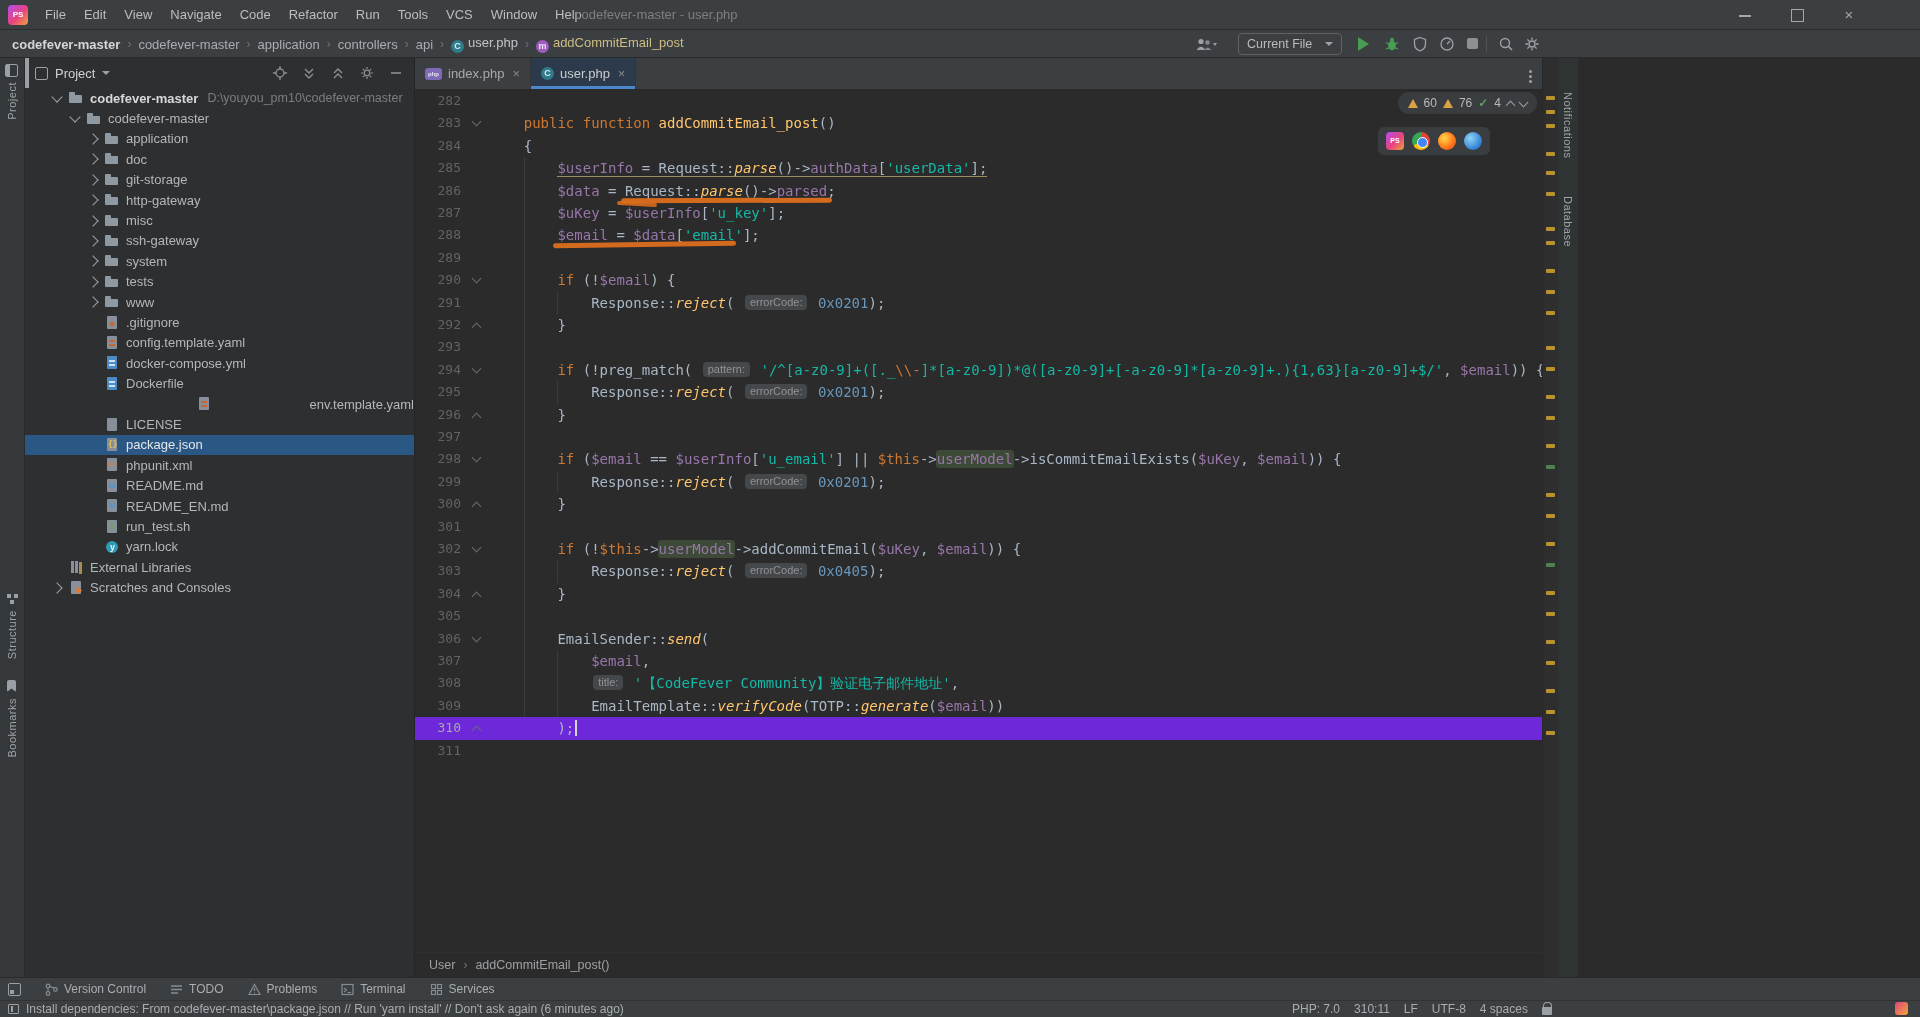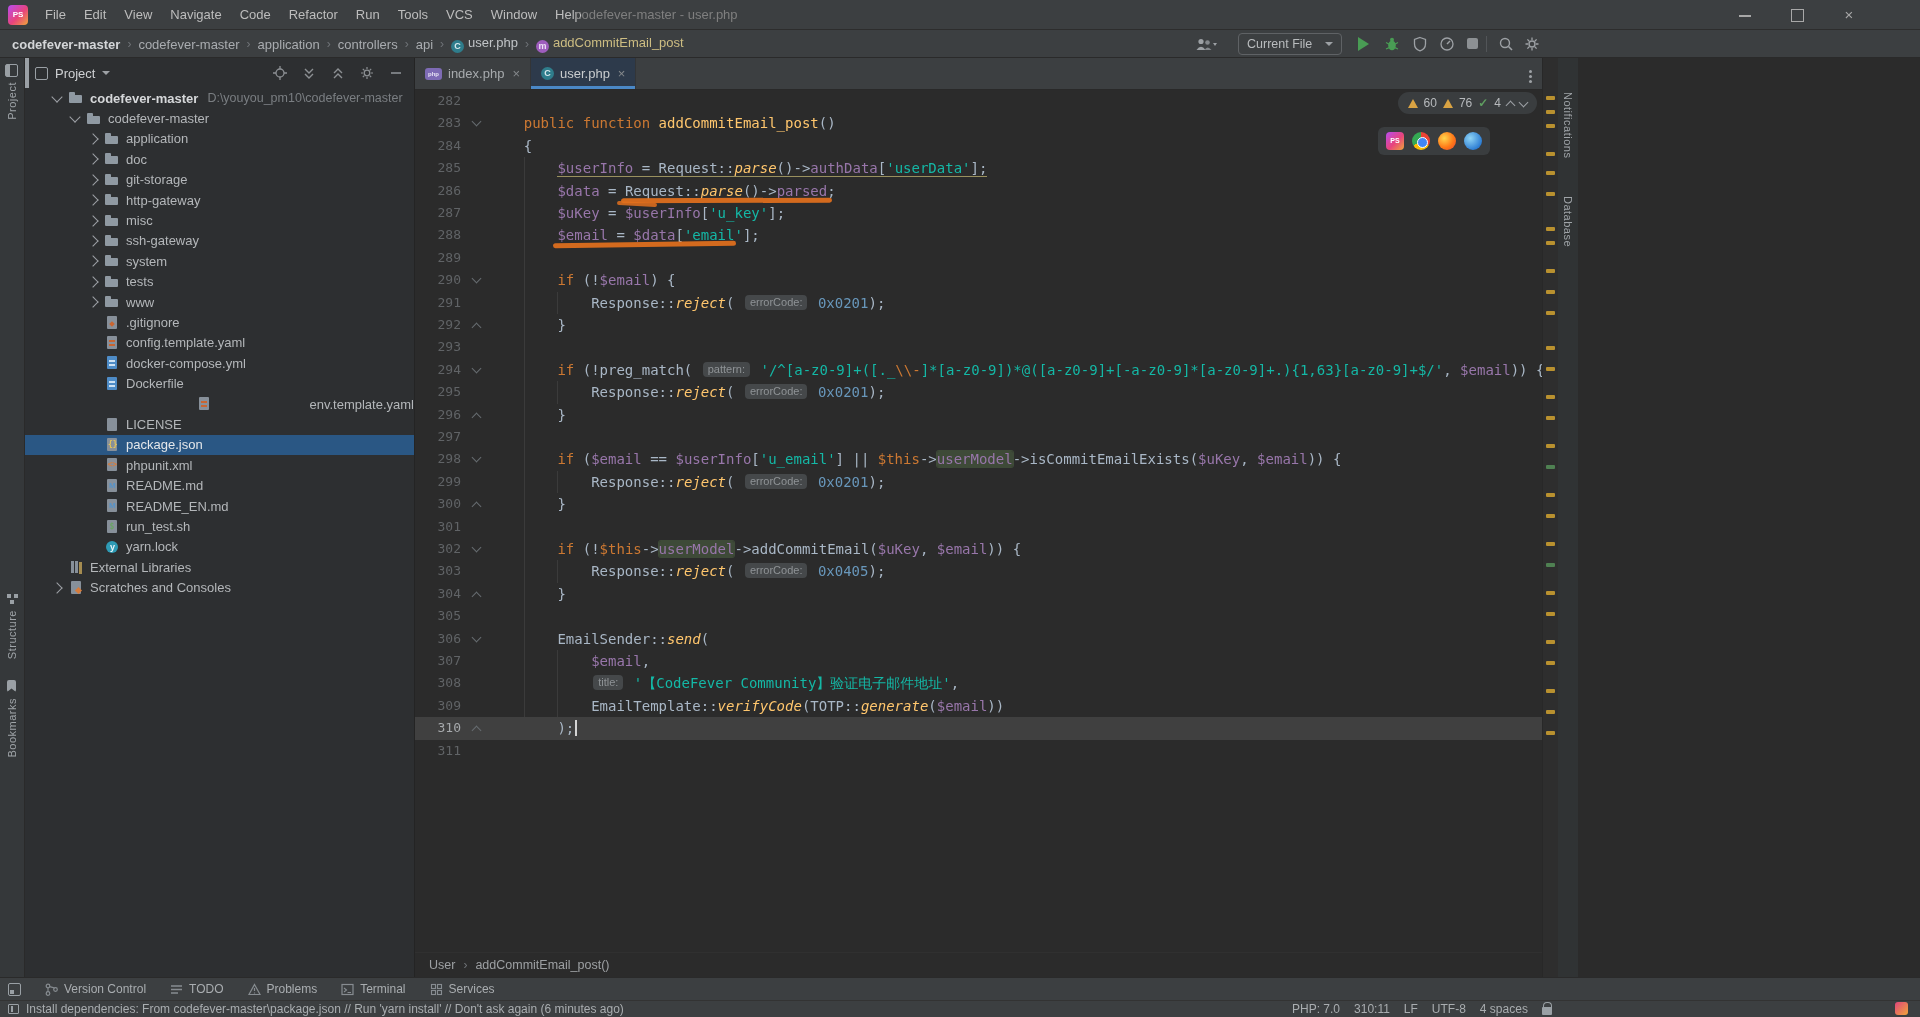--- a/index.html
+++ b/index.html
@@ -82,21 +82,21 @@
   .editor { position:absolute; left:415px; top:58px; width:1127px; height:919px; background:#2b2b2b; }
   .tabs { position:absolute; left:0; top:0; width:100%; height:32px; background:#3c3f41; border-bottom:1px solid #292929; display:flex; }
   .tab { display:flex; align-items:center; gap:6px; padding:0 10px; font-size:13px; color:#a7aaad; border-right:1px solid #333537; }
   .tab.active { background:#2d3a4b; color:#c9ccce; box-shadow:inset 0 -3px 0 #4a88c7; }
   .tab-close { color:#85898c; font-size:13px; margin-left:2px; }
   .ti-php { width:17px; height:12px; border-radius:3px; background:#7e6bb5; color:#e8e3f5; font:bold 6px/12px "Liberation Sans",sans-serif; text-align:center; }
   .ti-class { width:13px; height:13px; border-radius:50%; background:#2f7d8c; color:#d7e8ec; font:bold 9px/13px "Liberation Sans",sans-serif; text-align:center; }
   .kebab { position:absolute; right:10px; top:12px; width:3px; height:3px; border-radius:50%; background:#9da1a5; box-shadow:0 5px 0 #9da1a5, 0 10px 0 #9da1a5; }
   .code-area { position:absolute; left:0; top:32px; width:100%; height:862px; overflow:hidden; }
   .cl { position:absolute; left:0; right:0; height:22.4px; }
-  .cl.current { background:#404040; }
+  .cl.current { background:#6d28d9; }
   .ln { position:absolute; left:0; top:0; width:46px; text-align:right; font:13px/22.4px "DejaVu Sans Mono",monospace; color:#606366; }
   .cl.current .ln { color:#a6a9ac; }
   .fold { position:absolute; left:58px; width:7px; height:7px; border-right:1.5px solid #666c70; border-bottom:1.5px solid #666c70; }
   .fold.down { top:6px; transform:rotate(45deg); }
   .fold.up { top:10px; transform:rotate(-135deg); }
   .ct { position:absolute; left:75px; top:0; font:14px/22.4px "DejaVu Sans Mono",monospace; white-space:pre; color:#a9b7c6; }
   .sg.pl { color:#a9b7c6; }
   .sg.kw { color:#cc7832; }
   .sg.fn { color:#ffc66d; }
   .sg.sm { color:#ffc66d; font-style:italic; }

